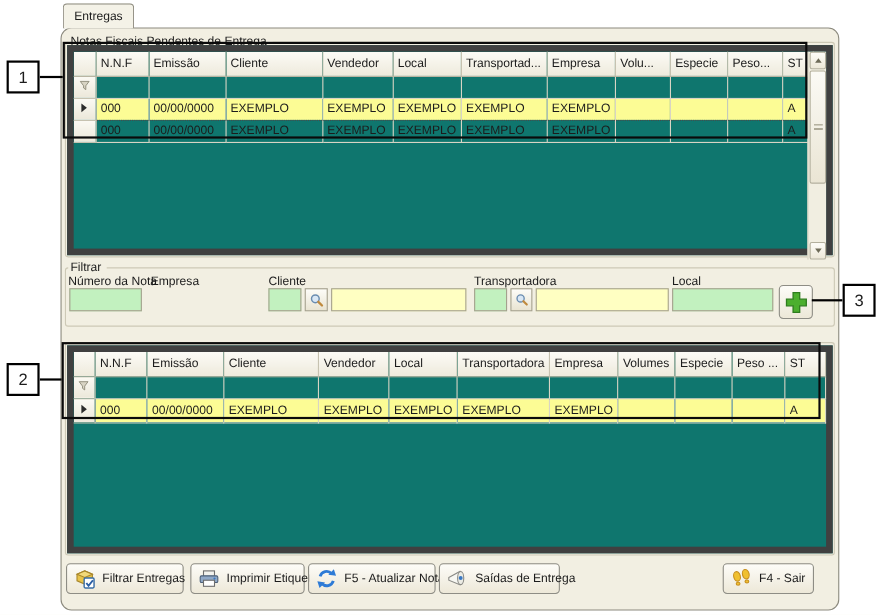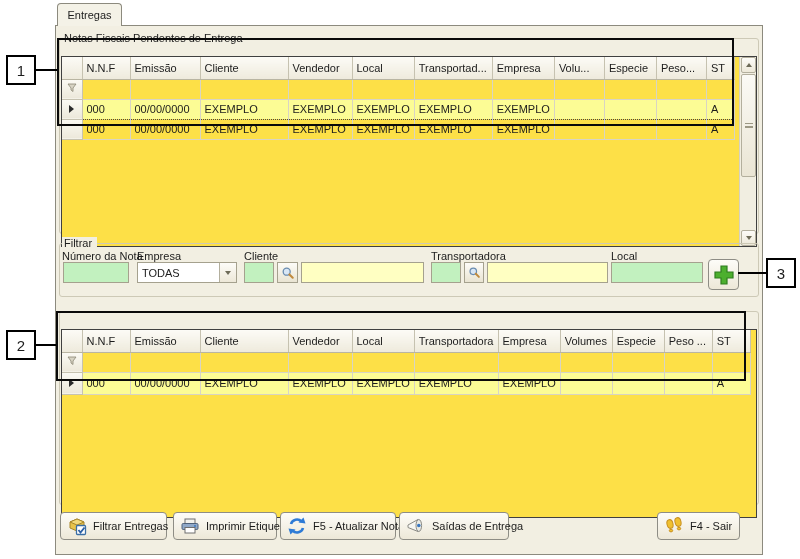--- a/index.html
+++ b/index.html
@@ -6,42 +6,42 @@
   html,body { width: 800px; height: 559px; }
   body {
     position: relative; background: #ffffff;
     font-family: "Liberation Sans", sans-serif; font-size: 11px; color: #1c1c1c;
     overflow: hidden;
   }
 
   
   #window {
     position: absolute; left: 55px; top: 25px; width: 708px; height: 530px;
-    background: #F2EFE2; border: 1px solid #8C8A7E; border-radius: 0;
+    background: #F2EFE2; border: 1px solid #8C8A7E; border-radius: 10px;
   }
   #tab-entregas {
     position: absolute; left: 57px; top: 3px; width: 65px; height: 23px;
     background: #F4F2E7; border: 1px solid #8C8A7E; border-bottom: none;
     border-radius: 4px 4px 0 0; z-index: 3;
     display: flex; align-items: center; justify-content: center;
   }
 
   
   .group { position: absolute; border: 1px solid #CDC9B6; border-radius: 3px; }
   .group-caption {
     position: absolute; top: -7px; left: 2px; background: #F2EFE2;
     padding: 0 5px 0 2px; white-space: nowrap;
   }
   #group1 { left: 3px; top: 12px;  width: 700px; height: 196px; }
   #groupF { left: 3px; top: 217px; width: 700px; height: 54px;  }
   #group2 { left: 3px; top: 285px; width: 700px; height: 194px; }
 
   .grid-panel {
-    position: absolute; left: 1px; top: 17px; background: #fde047;
-    border: 1px solid #404040;
+    position: absolute; left: 1px; top: 2px; background: #0f766e;
+    border: 6px solid #404040;
   }
   #panel1 { width: 696px; height: 191px; }
   #panel2 { width: 696px; height: 189px; }
 
   
   table.grid { border-collapse: collapse; table-layout: fixed; font-size: 11px; }
   table.grid th, table.grid td {
     border-right: 1px solid #D8D4C4; border-bottom: 1px solid #D8D4C4;
     padding: 0 4px; overflow: hidden; white-space: nowrap; height: 20px;
     vertical-align: middle; text-align: left;
@@ -244,26 +244,20 @@
           </div>
       </div>
     </div>
   </div>
 
   <div class="group" id="groupF">
     <span class="group-caption">Filtrar</span>
     <span class="flabel" id="f-numero-label">Número da Nota</span>
     <input class="finput green" id="f-numero" style="">
     <span class="flabel" id="f-empresa-label">Empresa</span>
-    <div class="finput" id="f-empresa">
-      <span class="val">TODAS</span>
-      <span class="combo-btn">
-          <span class="tri-down"></span>
-        </span>
-    </div>
     <span class="flabel" id="f-cliente-label">Cliente</span>
     <input class="finput green" id="f-cliente" style="">
     <div class="mag-btn" id="f-cliente-mag">
       <svg class="icon" width="14" height="14" viewBox="0 0 16 16">
           <circle cx="6.5" cy="6.5" r="4" fill="#D9E7F5" stroke="#6A8CB0" stroke-width="1.5"></circle>
           <line x1="9.6" y1="9.6" x2="13.4" y2="13.4" stroke="#C08A3E" stroke-width="2.4" stroke-linecap="round"></line>
         </svg>
     </div>
     <input class="finput yellow" id="f-cliente-txt" style="">
     <span class="flabel" id="f-transp-label">Transportadora</span>

